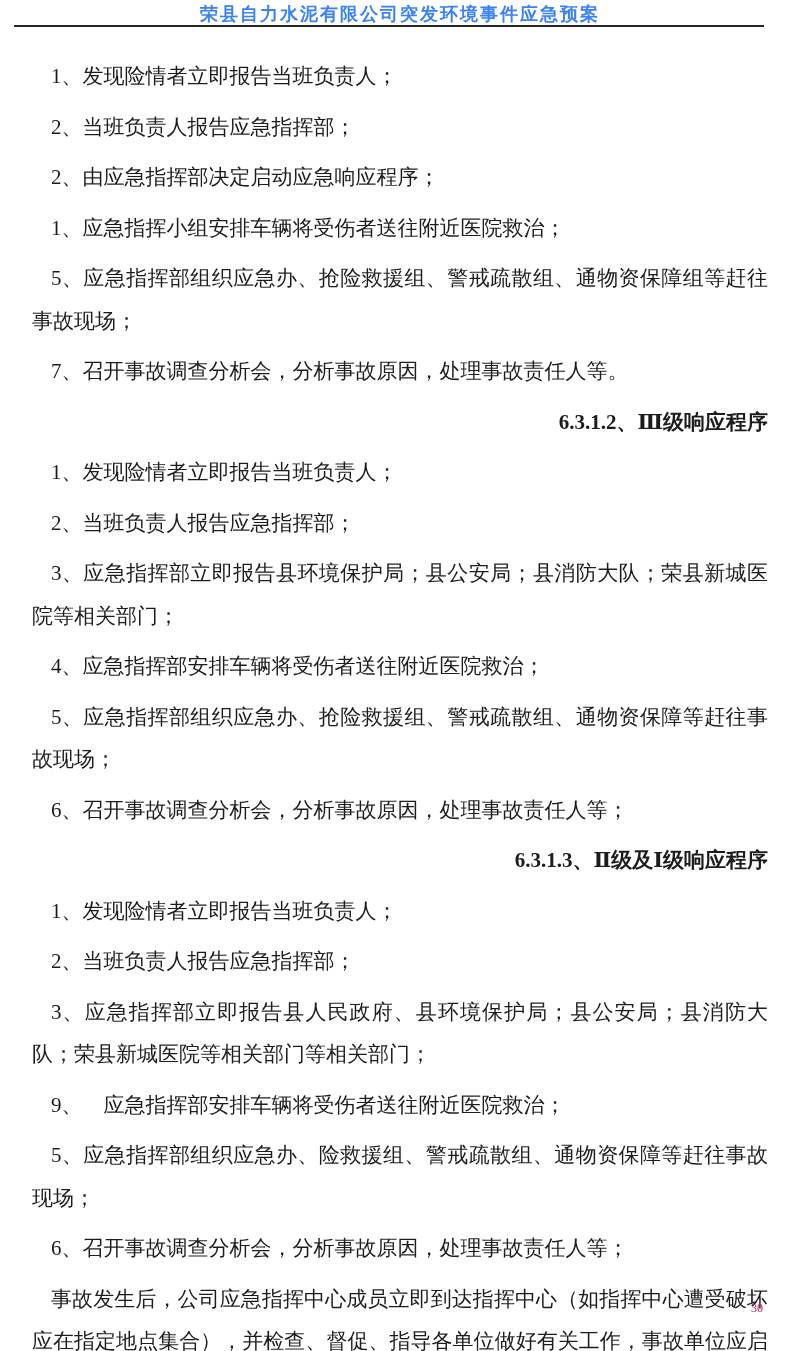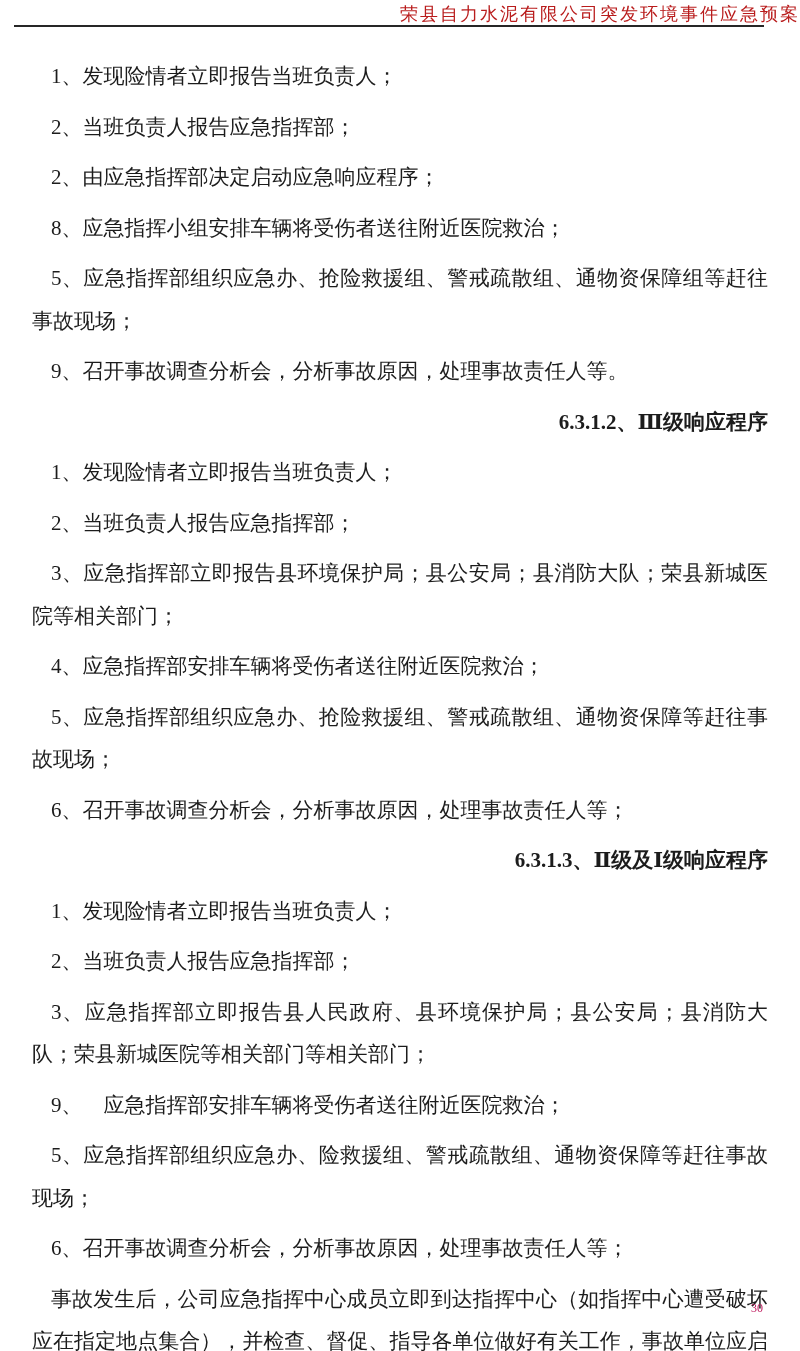--- a/index.html
+++ b/index.html
@@ -11,25 +11,26 @@
     background: #ffffff;
     font-family: "Liberation Serif", "DejaVu Serif", serif;
     color: #1c1c1c;
     overflow: hidden;
   }
   .header-title {
     position: absolute;
     top: 2px;
     left: 0;
     width: 100%;
-    text-align: right;
+    text-align: center;
     font-size: 18px;
     letter-spacing: 2px;
-    color: #b91c1c;
+    color: #3b82f6;
     white-space: nowrap;
+    font-weight: bold;
   }
   .header-rule {
     position: absolute;
     top: 25px;
     left: 14px;
     width: 750px;
     height: 2px;
     background: #262626;
   }
   .doc-body {
@@ -61,23 +62,23 @@
 
 <div class="page">
 
   <div class="header-title">荣县自力水泥有限公司突发环境事件应急预案</div>
   <div class="header-rule"></div>
 
   <div class="doc-body">
     <p class="item">1、发现险情者立即报告当班负责人；</p>
     <p class="item">2、当班负责人报告应急指挥部；</p>
     <p class="item">2、由应急指挥部决定启动应急响应程序；</p>
-    <p class="item">8、应急指挥小组安排车辆将受伤者送往附近医院救治；</p>
+    <p class="item">1、应急指挥小组安排车辆将受伤者送往附近医院救治；</p>
     <p class="item">5、应急指挥部组织应急办、抢险救援组、警戒疏散组、通物资保障组等赶往事故现场；</p>
-    <p class="item">9、召开事故调查分析会，分析事故原因，处理事故责任人等。</p>
+    <p class="item">7、召开事故调查分析会，分析事故原因，处理事故责任人等。</p>
     <p class="heading">6.3.1.2、Ⅲ级响应程序</p>
     <p class="item">1、发现险情者立即报告当班负责人；</p>
     <p class="item">2、当班负责人报告应急指挥部；</p>
     <p class="item">3、应急指挥部立即报告县环境保护局；县公安局；县消防大队；荣县新城医院等相关部门；</p>
     <p class="item">4、应急指挥部安排车辆将受伤者送往附近医院救治；</p>
     <p class="item">5、应急指挥部组织应急办、抢险救援组、警戒疏散组、通物资保障等赶往事故现场；</p>
     <p class="item">6、召开事故调查分析会，分析事故原因，处理事故责任人等；</p>
     <p class="heading">6.3.1.3、Ⅱ级及Ⅰ级响应程序</p>
     <p class="item">1、发现险情者立即报告当班负责人；</p>
     <p class="item">2、当班负责人报告应急指挥部；</p>

